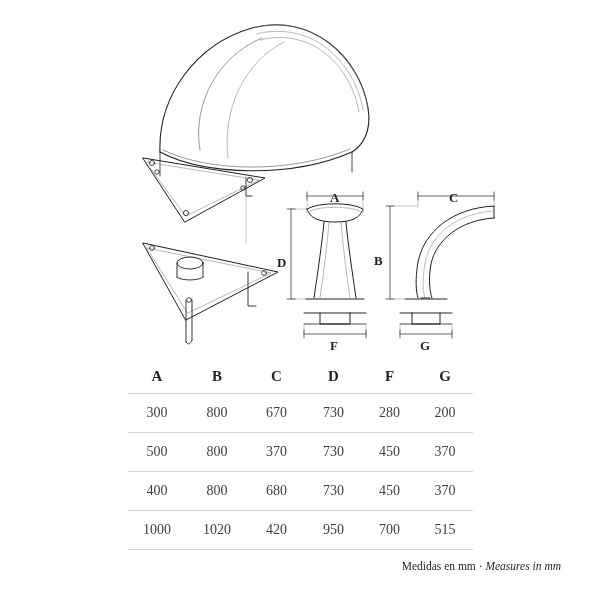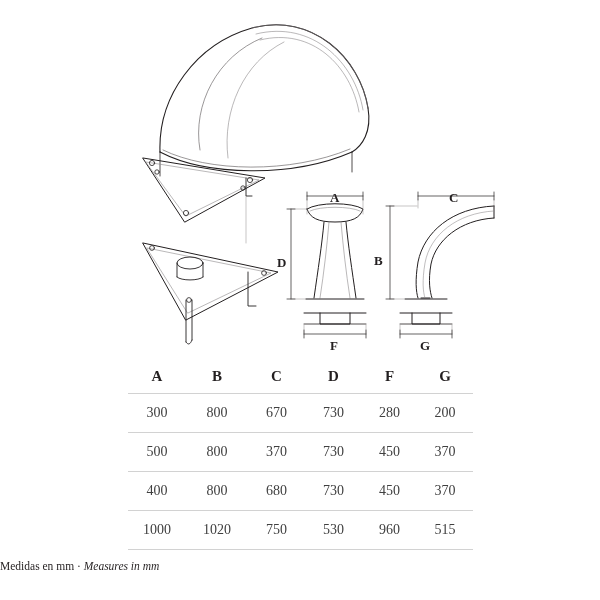--- a/index.html
+++ b/index.html
@@ -76,21 +76,21 @@
   table.spec col.c2 { width: 57px; }
   table.spec col.c3 { width: 57px; }
   table.spec col.c4 { width: 55px; }
   table.spec col.c5 { width: 56px; }
   
   .footer-note {
     position: absolute;
     left: 0;
     top: 560px;
     width: 561px;
-    text-align: left;
+    text-align: right;
     font-size: 11.5px;
     color: #231f20;
     font-family: "Liberation Serif", serif;
   }
   .footer-note .es { font-style: normal; }
   .footer-note .en { font-style: italic; }
 </style>
 </head>
 <body>
 
@@ -279,23 +279,23 @@
           <td>400</td>
           <td>800</td>
           <td>680</td>
           <td>730</td>
           <td>450</td>
           <td>370</td>
         </tr>
         <tr>
           <td>1000</td>
           <td>1020</td>
-          <td>750</td>
-          <td>530</td>
-          <td>960</td>
+          <td>420</td>
+          <td>950</td>
+          <td>700</td>
           <td>515</td>
         </tr>
       </tbody>
     </table>
   </div>
 
   <div class="footer-note">
     <span class="es">Medidas en mm</span><span> · </span><span class="en">Measures in mm</span>
   </div>
 

